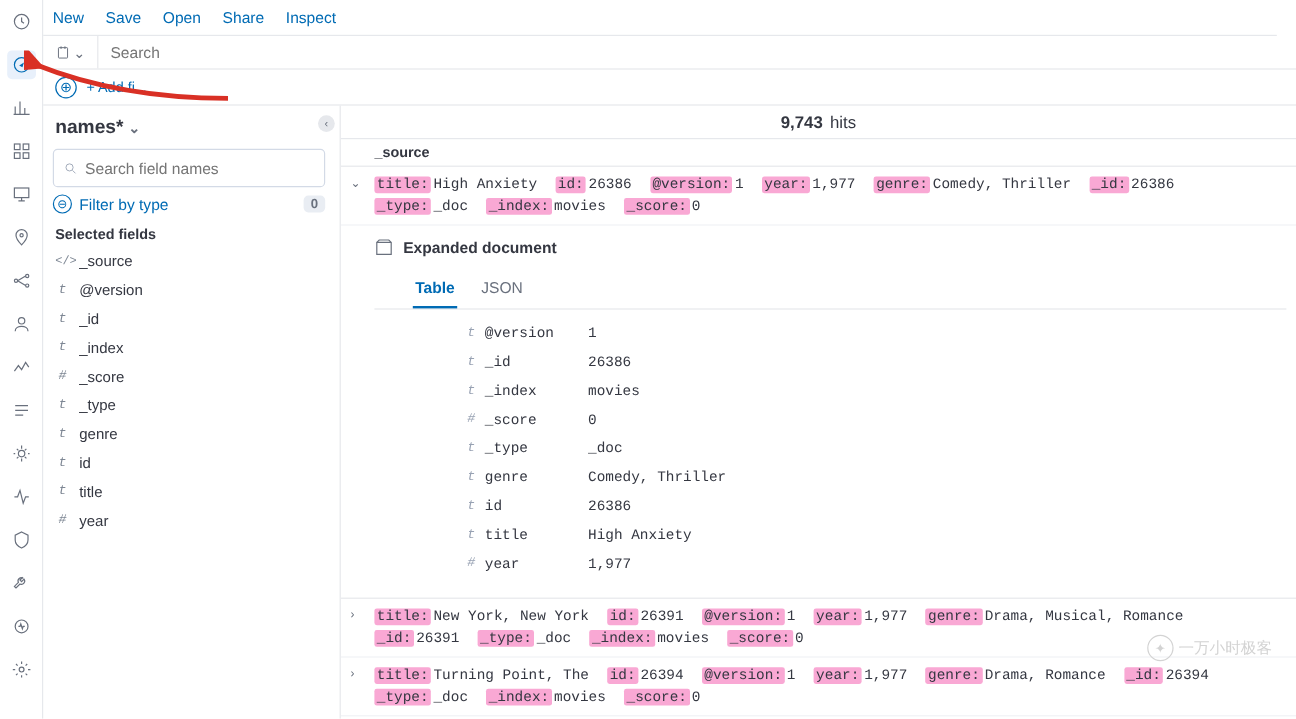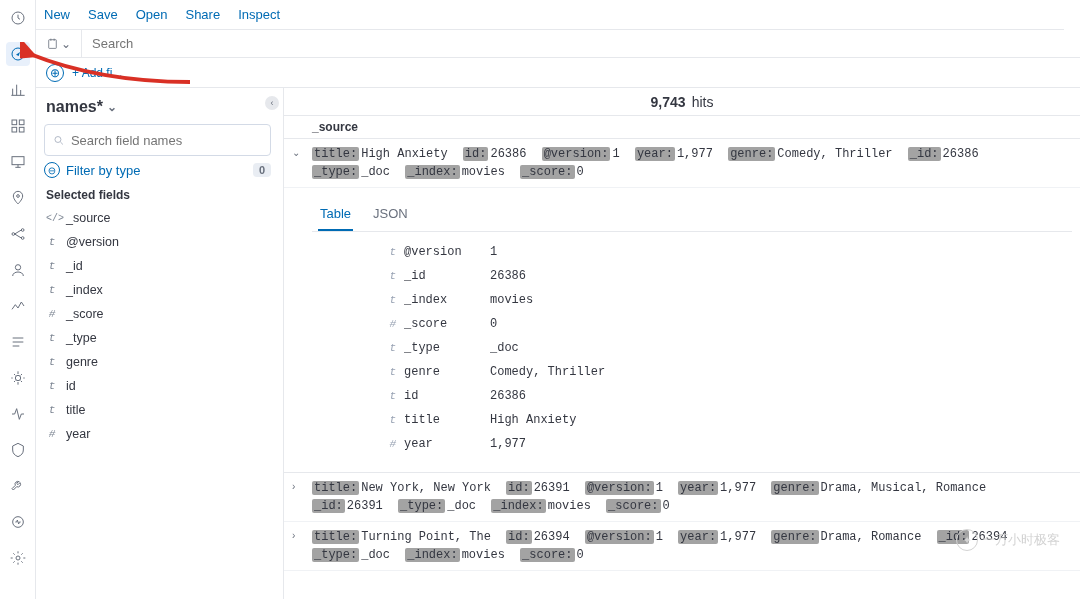--- a/index.html
+++ b/index.html
@@ -47,28 +47,28 @@
 
 
 .main { position:absolute; left:284px; top:88px; right:0; bottom:0; overflow:auto; }
 .hits-bar { height:28px; display:flex; align-items:center; justify-content:center; gap:6px; border-bottom:1px solid #e6e8ec; font-size:14px; }
 .hits-bar b { font-weight:700; }
 .source-header { padding:4px 0 4px 28px; border-bottom:1px solid #e6e8ec; font-size:12px; color:#343741; font-weight:600; }
 
 .doc-row { display:flex; align-items:flex-start; padding:6px 8px; gap:6px; border-bottom:1px solid #f0f2f5; }
 .doc-caret { width:14px; color:#69707d; font-size:10px; cursor:pointer; padding-top:2px; }
 .doc-inline { font-family:"Courier New",monospace; font-size:12px; line-height:1.5; flex:1; }
-.doc-inline .k { background:#a3a3a3; padding:0 2px; border-radius:2px; margin-right:2px; color:#343741; }
+.doc-inline .k { background:#f9a8d4; padding:0 2px; border-radius:2px; margin-right:2px; color:#343741; }
 .doc-inline .v { margin-right:8px; color:#343741; }
 
 .expanded-block { padding:10px 8px 16px 28px; border-bottom:1px solid #e6e8ec; }
 .exp-header { display:flex; align-items:center; gap:8px; font-weight:600; font-size:13px; margin-bottom:10px; }
 .tabs { display:flex; gap:18px; border-bottom:1px solid #e6e8ec; margin-bottom:8px; padding-left:6px; }
 .tab { padding:8px 2px; font-size:13px; color:#69707d; cursor:pointer; }
-.tab.active { color:#006bb4; border-bottom:2px solid #006bb4; font-weight:400; }
+.tab.active { color:#006bb4; border-bottom:2px solid #006bb4; font-weight:700;margin-left:26px; }
 .doc-table { margin-left:70px; font-family:"Courier New",monospace; font-size:12px; }
 .doc-table-row { display:flex; align-items:center; padding:5px 0; }
 .doc-table-row .ftype2 { width:14px; color:#98a2b3; font-style:italic; font-size:11px; text-align:right; margin-right:8px; }
 .doc-table-row .fname { width:86px; color:#343741; }
 .doc-table-row .fval { color:#343741; }
 
 
 .watermark { position:absolute; right:20px; bottom:48px; color:#d3d3d3; font-size:13px; pointer-events:none; display:flex; align-items:center; gap:4px; z-index:40; }
 .watermark .wm-circle { width:22px; height:22px; border:1px solid #d3d3d3; border-radius:50%; display:flex; align-items:center; justify-content:center; font-size:11px;}
 .svgicon { width:16px; height:16px; stroke:currentColor; fill:none; stroke-width:1.5; }
@@ -289,20 +289,27 @@
       <span class="k">year:</span><span class="v">1,977</span>
       <span class="k">genre:</span><span class="v">Comedy, Thriller</span>
       <span class="k">_id:</span><span class="v">26386</span>
       <span class="k">_type:</span><span class="v">_doc</span>
       <span class="k">_index:</span><span class="v">movies</span>
       <span class="k">_score:</span><span class="v">0</span>
     </div>
   </div>
 
   <div class="expanded-block">
+    <div class="exp-header">
+      <svg class="svgicon" style="color:#69707d" viewBox="0 0 24 24">
+          <path d="M3 6l3-3h12l3 3v15H3z"></path>
+          <path d="M3 6h18"></path>
+        </svg>
+      <span>Expanded document</span>
+    </div>
     <div class="tabs">
       <div class="tab active">Table</div>
       <div class="tab">JSON</div>
     </div>
     <div class="doc-table">
       <div class="doc-table-row">
           <span class="ftype2">t</span>
           <span class="fname">@version</span>
           <span class="fval">1</span>
         </div>

